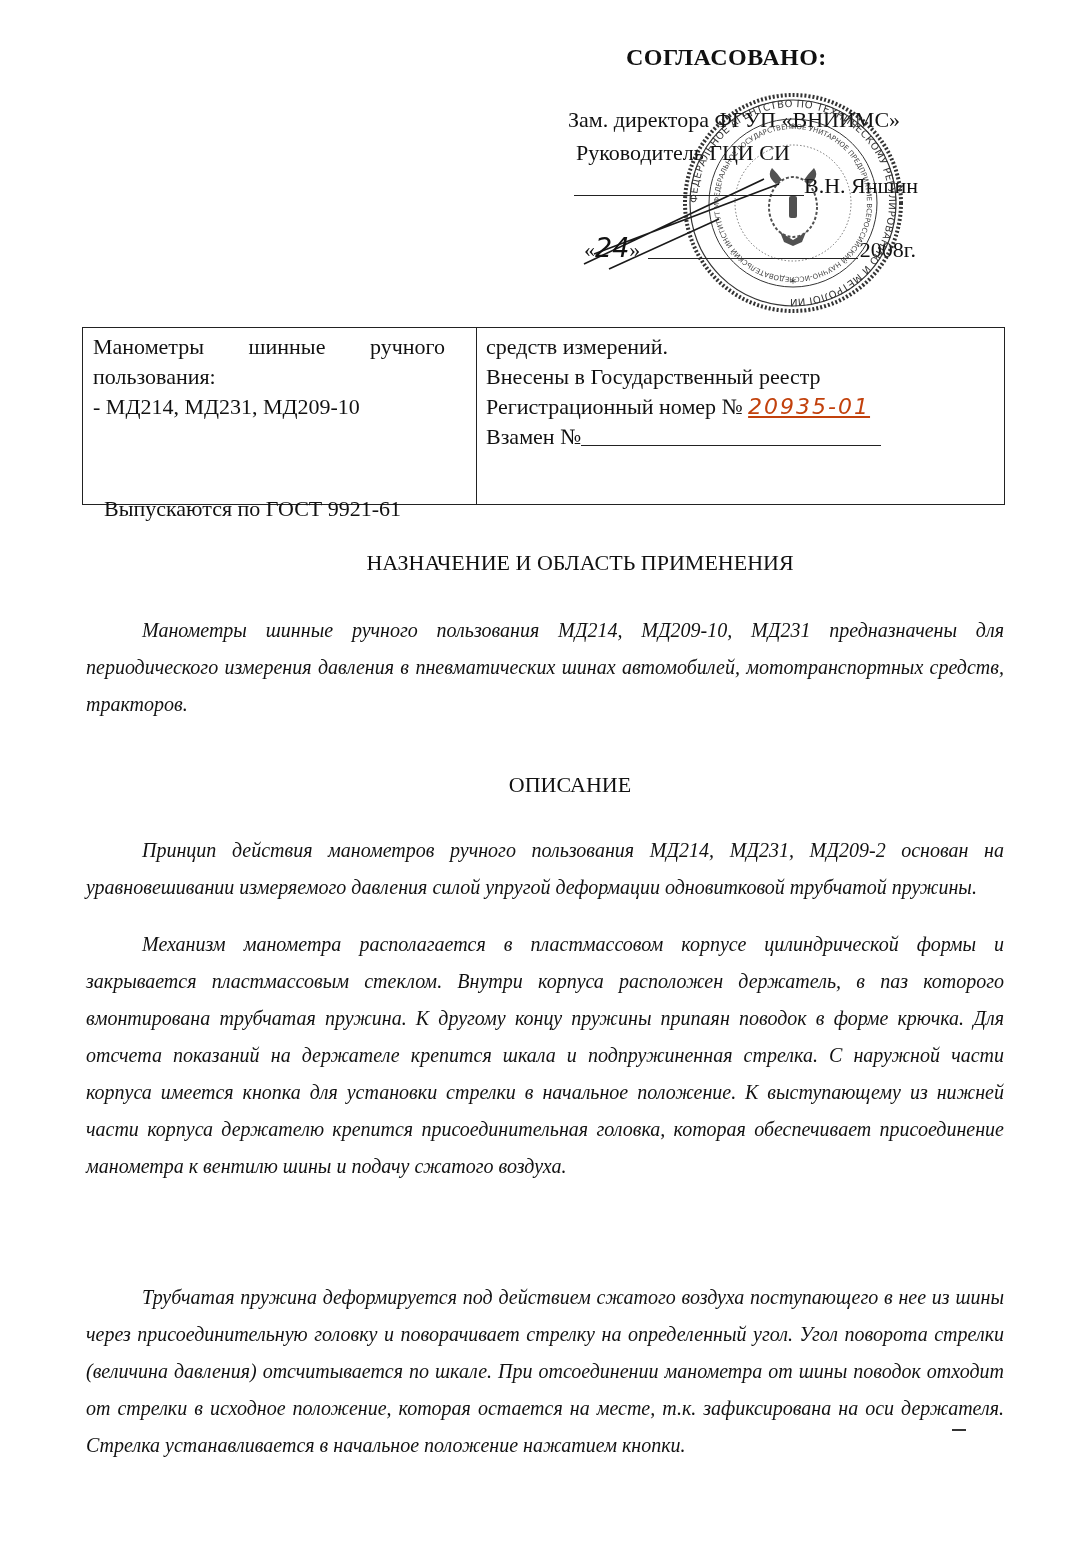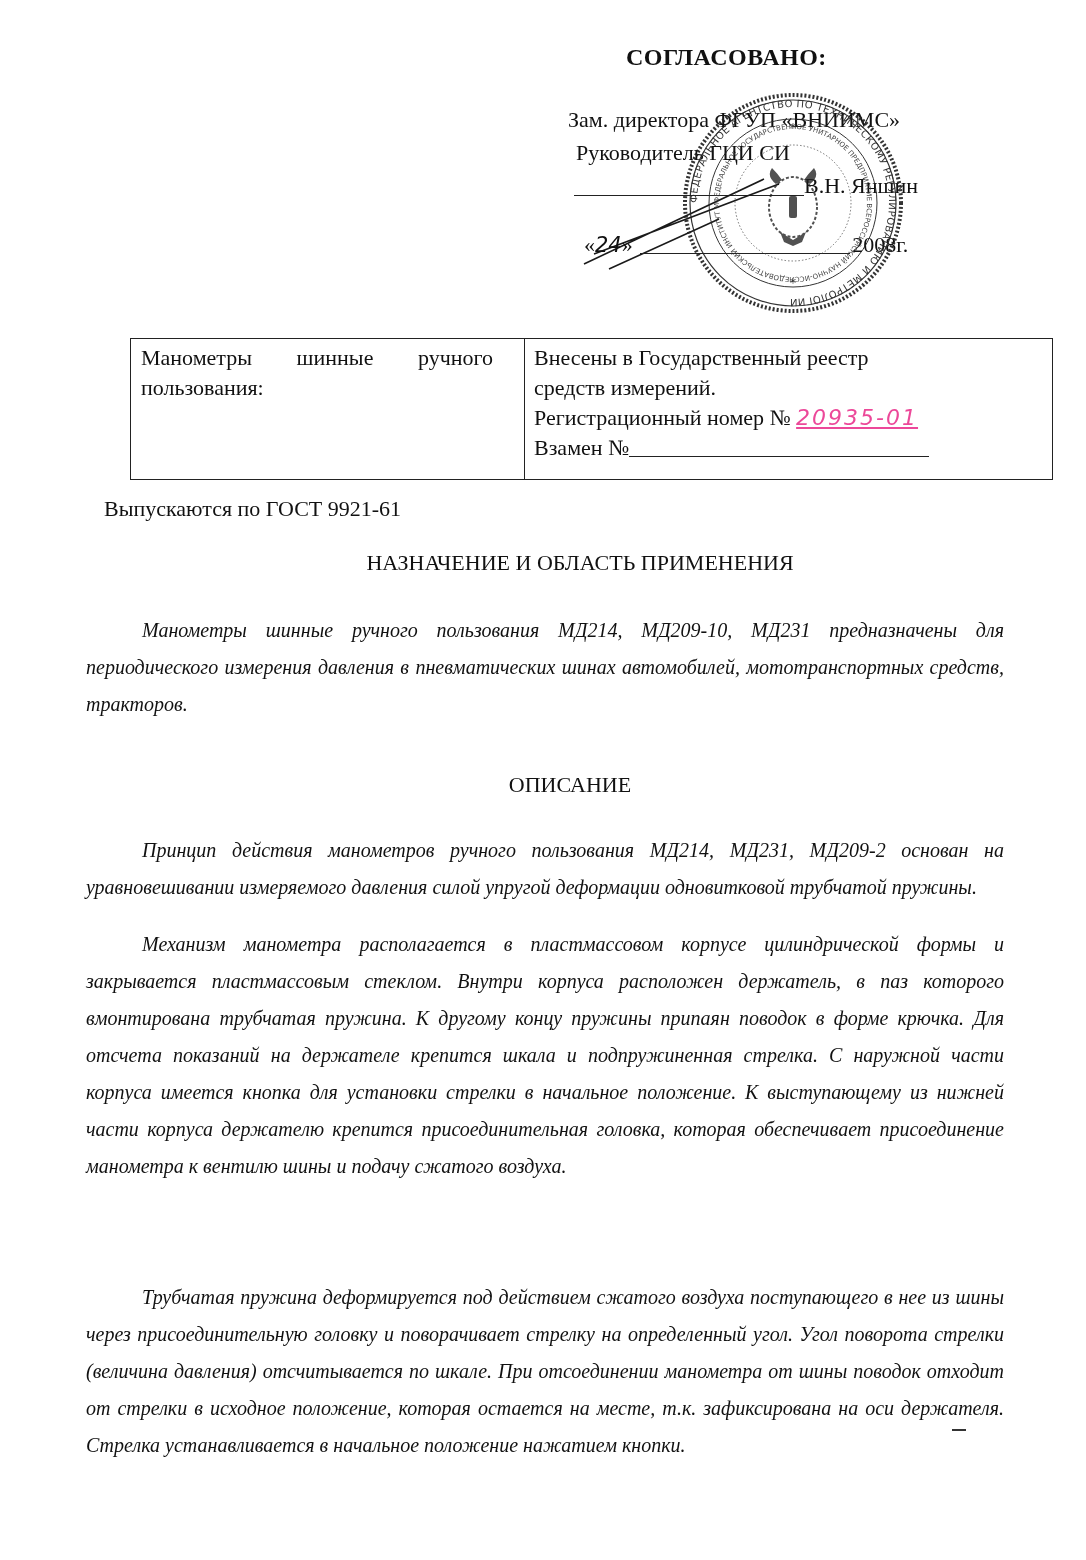--- a/index.html
+++ b/index.html
@@ -12,34 +12,34 @@
   .approval-title {
     left: 626px; top: 44px; font-size: 24px; font-weight: bold; letter-spacing: 0.5px;
   }
   .approval-line { font-size: 22px; white-space: nowrap; }
   .approval-l1 { left: 568px; top: 107px; }
   .approval-l2 { left: 576px; top: 140px; }
   .sign-line { left: 574px; top: 173px; width: 310px; height: 22px; }
   .sign-rule { position: absolute; left: 0; top: 22px; width: 230px; border-bottom: 1.5px solid #222; }
   .sign-name { position: absolute; left: 230px; top: 0; font-size: 22px; white-space: nowrap; }
   .date-line { left: 584px; top: 232px; font-size: 22px; white-space: nowrap; }
-  .date-day { font-family: "DejaVu Sans", sans-serif; font-style: italic; font-weight: 300; font-size: 21px; }
+  .date-day { font-family: "DejaVu Sans", sans-serif; font-style: italic; font-weight: 300; font-size: 27px; }
   .date-rule { display: inline-block; width: 210px; border-bottom: 1.5px solid #222; margin: 0 2px; vertical-align: -2px; }
 
   .stamp { left: 668px; top: 92px; width: 250px; height: 222px; opacity: 0.92; }
 
   .reg-table {
-    left: 82px; top: 338px; width: 923px; height: 142px;
-    border: 1.5px solid #222; box-sizing: border-box; display: flex; margin-left: 48px;
+    left: 82px; top: 327px; width: 923px; height: 178px;
+    border: 1.5px solid #222; box-sizing: border-box; display: flex;
   }
   .reg-cell { box-sizing: border-box; font-size: 22px; line-height: 30px; padding: 4px 0 0 10px; }
   .reg-cell-left { width: 394px; border-right: 1.5px solid #222; }
   .reg-cell-right { flex: 1; padding-left: 9px; }
   .just-line { display: flex; justify-content: space-between; width: 352px; }
-  .hand { font-family: "DejaVu Sans", sans-serif; font-style: italic; font-weight: 300; color: #ec4899; text-decoration: underline; letter-spacing: 2px; font-size: 22px; }
+  .hand { font-family: "DejaVu Sans", sans-serif; font-style: italic; font-weight: 300; color: #c2410c; text-decoration: underline; letter-spacing: 2px; font-size: 22px; }
   .blank-rule { display: inline-block; width: 300px; border-bottom: 1.2px solid #222; vertical-align: -2px; }
 
   .issued-line { left: 104px; top: 496px; font-size: 22px; }
 
   .section-title { left: 0; width: 1086px; text-align: center; font-size: 22px; }
   .sec1 { top: 550px; padding-left: 74px; box-sizing: border-box; }
   .sec2 { top: 772px; padding-left: 54px; box-sizing: border-box; }
 
   .para {
     left: 86px; width: 918px; font-size: 20px; line-height: 37px;
@@ -95,24 +95,25 @@
 </svg>
 
 <div class="abs reg-table">
   <div class="reg-cell reg-cell-left">
     <div class="just-line">
       <span>Манометры</span>
       <span>шинные</span>
       <span>ручного</span>
     </div>
     <div>пользования:</div>
+    <div>- МД214, МД231, МД209-10</div>
   </div>
   <div class="reg-cell reg-cell-right">
+    <div>средств измерений.</div>
     <div>Внесены в Государственный реестр</div>
-    <div>средств измерений.</div>
     <div>
       <span>Регистрационный номер №</span>
       <span class="hand">20935-01</span>
     </div>
     <div>
       <span>Взамен №</span><span class="blank-rule"></span>
     </div>
   </div>
 </div>
 

